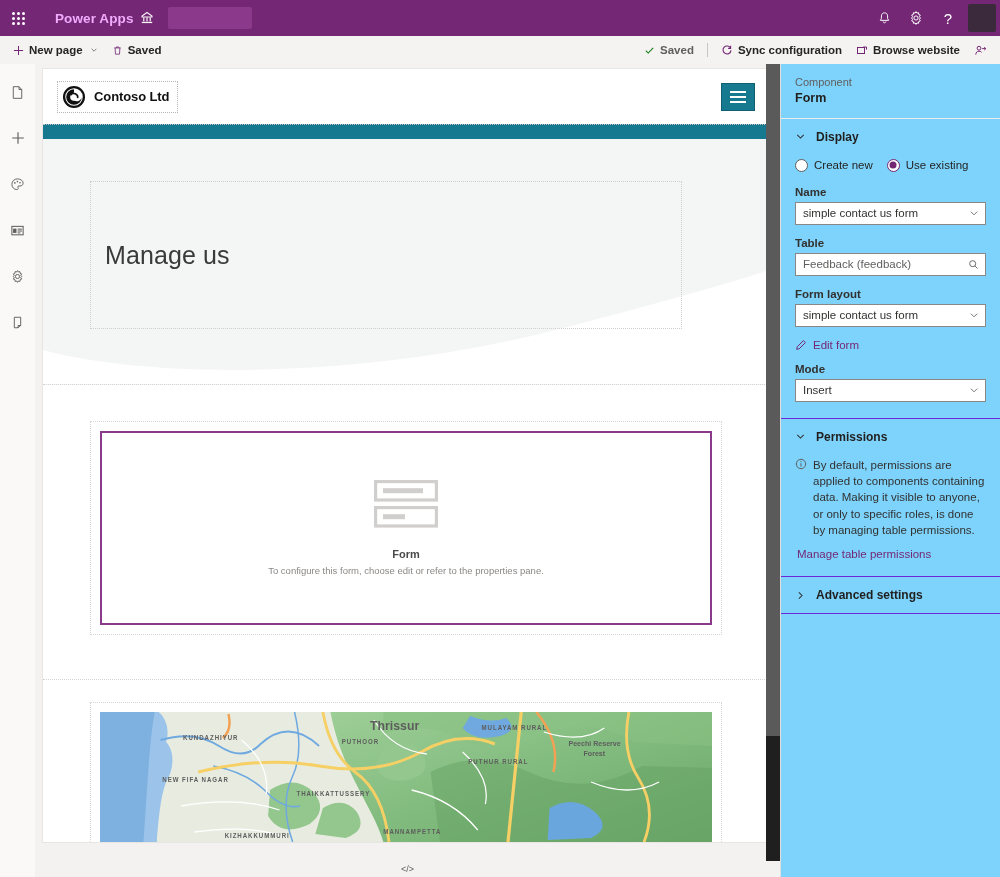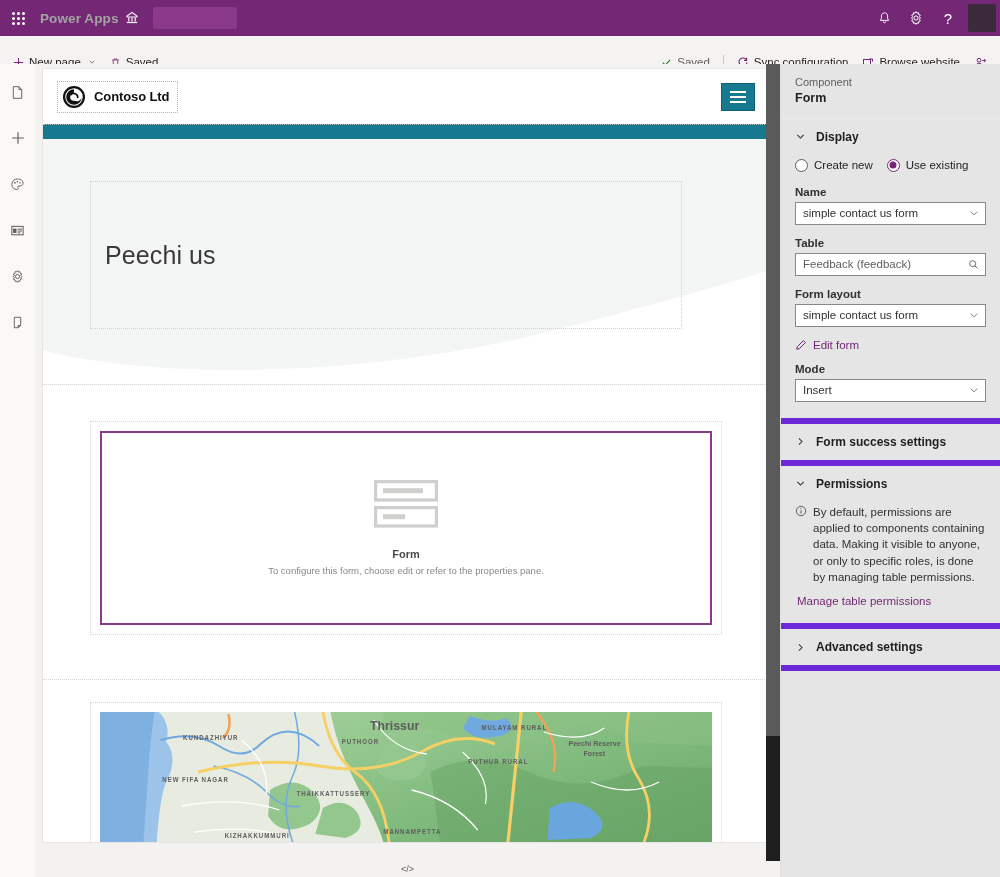--- a/index.html
+++ b/index.html
@@ -12,36 +12,36 @@
   .app{position:relative;width:1000px;height:877px;}
 
   
   .topbar{
     height:36px;background:#742774;display:flex;align-items:center;
     color:#fff;position:relative;
   }
   .waffle{width:36px;height:36px;display:flex;align-items:center;justify-content:center;cursor:pointer;}
   .waffle-grid{display:grid;grid-template-columns:repeat(3,3px);grid-template-rows:repeat(3,3px);gap:2px;}
   .waffle-grid i{display:block;width:3px;height:3px;background:#fff;border-radius:50%;}
-  .brand{font-size:13.5px;font-weight:700;letter-spacing:.1px;margin-left:4px;color:#a3a3a3;}
+  .brand{font-size:13.5px;font-weight:700;letter-spacing:.1px;margin-left:19px;color:#f0abfc;}
   .topbar-mid{flex:1;display:flex;align-items:center;justify-content:center;gap:0;}
   .env-icon{width:26px;height:26px;display:flex;align-items:center;justify-content:center;opacity:.95;}
   .env-pill{width:84px;height:22px;background:#8b3a8b;border-radius:2px;margin-left:8px;}
   .topbar-right{display:flex;align-items:center;padding-right:0;}
   .tb-btn{width:32px;height:36px;display:flex;align-items:center;justify-content:center;cursor:pointer;}
   .tb-btn svg{display:block;}
   .qmark{font-size:15px;font-weight:400;color:#fff;line-height:1;}
   .avatar-wrap{width:36px;height:36px;display:flex;align-items:center;justify-content:center;cursor:pointer;}
   .avatar{width:28px;height:28px;border-radius:2px;background:#3b2a3b;display:block;}
 
   
   .cmdbar{
     height:28px;background:#f5f3f2;border-bottom:1px solid #e6e3e1;
     display:flex;align-items:center;font-size:11.5px;color:#252423;
-    padding:12px 6px;position:relative;
+    padding:0 6px;position:relative;font-weight:bold;
   }
   .cmd-item{display:flex;align-items:center;gap:5px;padding:3px 7px;cursor:pointer;border-radius:2px;height:20px;}
   .cmd-label{font-size:11.5px;color:#252423;}
   .cmd-spacer{flex:1;}
   .cmd-sep{width:1px;height:14px;background:#c8c6c4;margin:0 6px;}
   .saved-txt{color:#605e5c;font-size:11.5px;}
   .cmd-right{display:flex;align-items:center;}
   .chev-sm{font-size:8px;color:#605e5c;margin-left:2px;}
 
   
@@ -105,27 +105,27 @@
   .map-svg{display:block;width:100%;height:130px;}
   .map-lbl{font-family:"Liberation Sans",sans-serif;fill:#5d5d5d;font-weight:700;}
 
   
   .cv-scroll{position:absolute;right:0;top:0;width:14px;height:813px;background:#5a5a5a;}
   .cv-thumb{position:absolute;right:0;top:672px;width:14px;height:141px;background:#1f1f1f;}
 
   
   .panel{
     position:absolute;right:0;top:64px;width:220px;height:813px;
-    background:#e5e5e5;border-left:1px solid #e1dfdd;box-sizing:border-box;
+    background:#7dd3fc;border-left:1px solid #e1dfdd;box-sizing:border-box;
     font-size:11.5px;color:#252423;overflow:hidden;
   }
   .panel-head{padding:11px 14px 11px 14px;border-bottom:1px solid #edebe9;}
   .panel-kicker{font-size:11px;color:#605e5c;line-height:1.35;}
   .panel-title{font-size:12.5px;font-weight:700;color:#201f1e;line-height:1.35;}
-  .acc{border-bottom:6px solid #6d28d9;}
+  .acc{border-bottom:1px solid #6d28d9;}
   .acc-head{display:flex;align-items:center;gap:10px;padding:11px 14px;cursor:pointer;}
   .acc-title{font-size:12px;font-weight:700;color:#201f1e;}
   .acc-body{padding:0 14px 16px 14px;}
   .radio-row{display:flex;align-items:flex-start;gap:14px;margin:4px 0 14px 0;}
   .radio{display:flex;align-items:center;gap:6px;cursor:pointer;font-size:11.5px;color:#252423;}
   .rd{width:13px;height:13px;border-radius:50%;border:1px solid #605e5c;box-sizing:border-box;display:block;background:#fff;}
   .rd.on{border:1px solid #742774;position:relative;}
   .rd.on::after{content:"";position:absolute;left:50%;top:50%;transform:translate(-50%,-50%);width:7px;height:7px;border-radius:50%;background:#742774;}
   .fld-label{font-size:11.5px;font-weight:700;color:#323130;margin:0 0 4px 0;}
   .fld{
@@ -316,21 +316,21 @@
             <i></i>
         </div>
       </div>
       <div class="teal-band"></div>
 
       <div class="hero">
         <svg class="hero-wave" viewBox="0 0 726 120" preserveAspectRatio="none" aria-hidden="true">
           <path d="M0 120 L0 86 C120 118 340 112 520 64 C620 38 690 18 726 6 L726 120 Z" fill="#ffffff"></path>
         </svg>
         <div class="hero-box">
-          <span class="hero-title">Peechi us</span>
+          <span class="hero-title">Manage us</span>
         </div>
       </div>
 
       <div class="section-form">
         <div class="form-outer">
           <div class="form-sel">
             <svg class="form-icon" viewBox="0 0 64 48" aria-hidden="true">
               <rect x="1.6" y="1.6" width="60.8" height="18.4" fill="none" stroke="#d0cfce" stroke-width="3.2"></rect>
               <rect x="9" y="8.2" width="40" height="5" fill="#d0cfce"></rect>
               <rect x="1.6" y="27.6" width="60.8" height="18.4" fill="none" stroke="#d0cfce" stroke-width="3.2"></rect>
@@ -477,28 +477,20 @@
         <div class="fld-label">Mode</div>
         <div class="fld" style="margin-bottom:0;">
           <span class="fld-val">Insert</span>
           <svg width="10" height="10" viewBox="0 0 12 12" aria-hidden="true">
             <path d="M2.2 4.4 L6 8.2 L9.8 4.4" fill="none" stroke="#605e5c" stroke-width="1"></path>
           </svg>
         </div>
       </div>
     </div>
 
-    <div class="acc">
-      <div class="acc-head">
-        <svg width="11" height="11" viewBox="0 0 12 12" aria-hidden="true">
-          <path d="M4.2 2.5 L7.7 6 L4.2 9.5" fill="none" stroke="#323130" stroke-width="1.1"></path>
-        </svg>
-        <span class="acc-title">Form success settings</span>
-      </div>
-    </div>
 
     <div class="acc">
       <div class="acc-head">
         <svg width="11" height="11" viewBox="0 0 12 12" aria-hidden="true">
           <path d="M2.5 4.2 L6 7.7 L9.5 4.2" fill="none" stroke="#323130" stroke-width="1.1"></path>
         </svg>
         <span class="acc-title">Permissions</span>
       </div>
       <div class="acc-body">
         <div class="perm-note">

